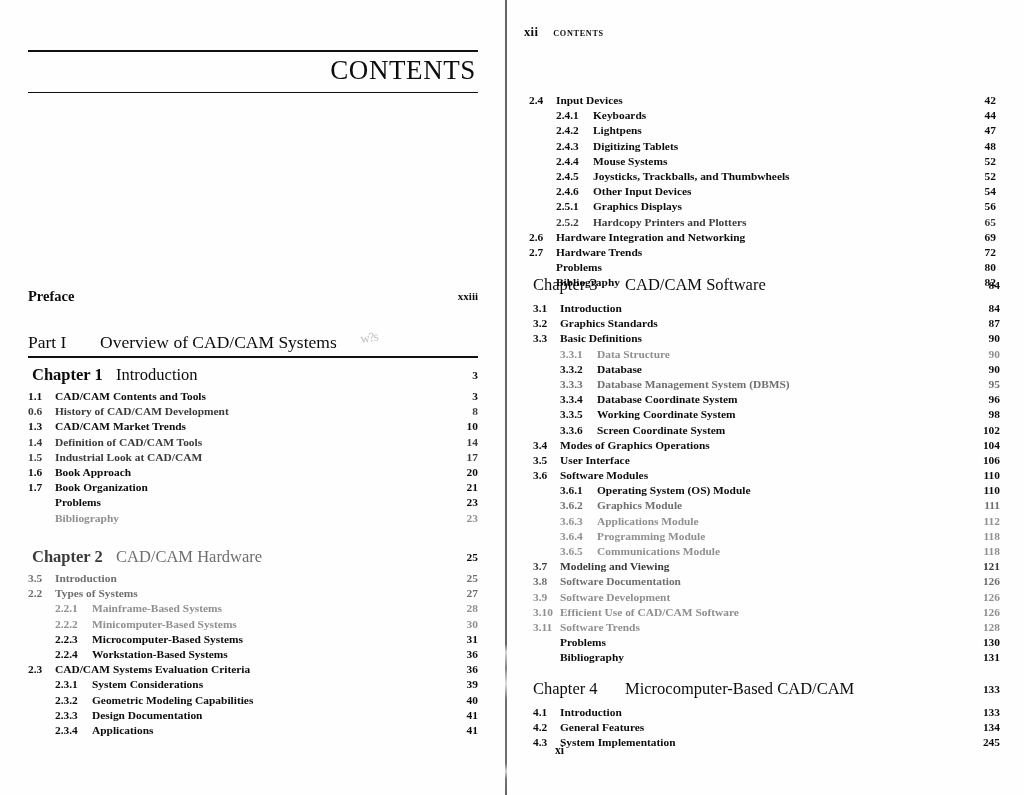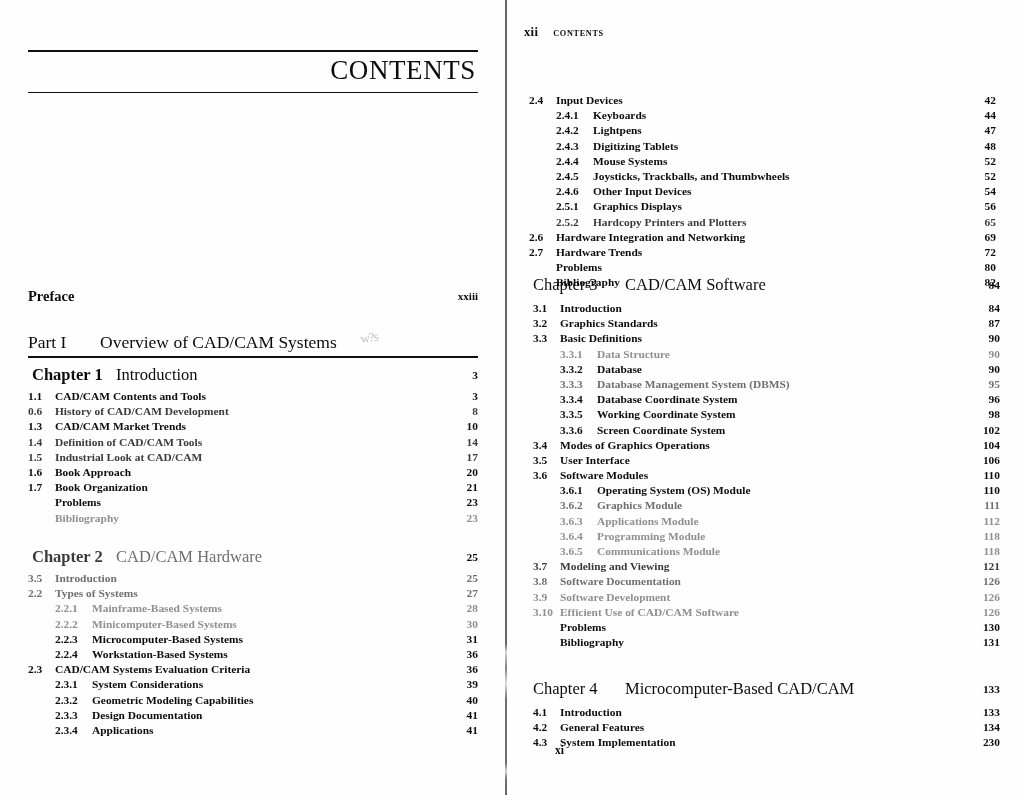--- a/index.html
+++ b/index.html
@@ -531,20 +531,25 @@
           <div class="toc-row lvl1 ink-45">
             <span class="num">3.9</span>
             <span class="title">Software Development</span>
             <span class="page">126</span>
           </div>
           <div class="toc-row lvl1 ink-45">
             <span class="num">3.10</span>
             <span class="title">Efficient Use of CAD/CAM Software</span>
             <span class="page">126</span>
           </div>
+          <div class="toc-row lvl1 ink-45">
+            <span class="num">3.11</span>
+            <span class="title">Software Trends</span>
+            <span class="page">128</span>
+          </div>
           <div class="toc-row lvlx ink-100">
             <span class="title">Problems</span>
             <span class="page">130</span>
           </div>
           <div class="toc-row lvlx ink-100">
             <span class="title">Bibliography</span>
             <span class="page">131</span>
           </div>
         </div>
     </div>
@@ -562,18 +567,18 @@
             <span class="page">133</span>
           </div>
           <div class="toc-row lvl1 ink-100">
             <span class="num">4.2</span>
             <span class="title">General Features</span>
             <span class="page">134</span>
           </div>
           <div class="toc-row lvl1 ink-100">
             <span class="num">4.3</span>
             <span class="title">System Implementation</span>
-            <span class="page">230</span>
+            <span class="page">245</span>
           </div>
         </div>
     </div>
   </div>
 </div>
 
 </body></html>

